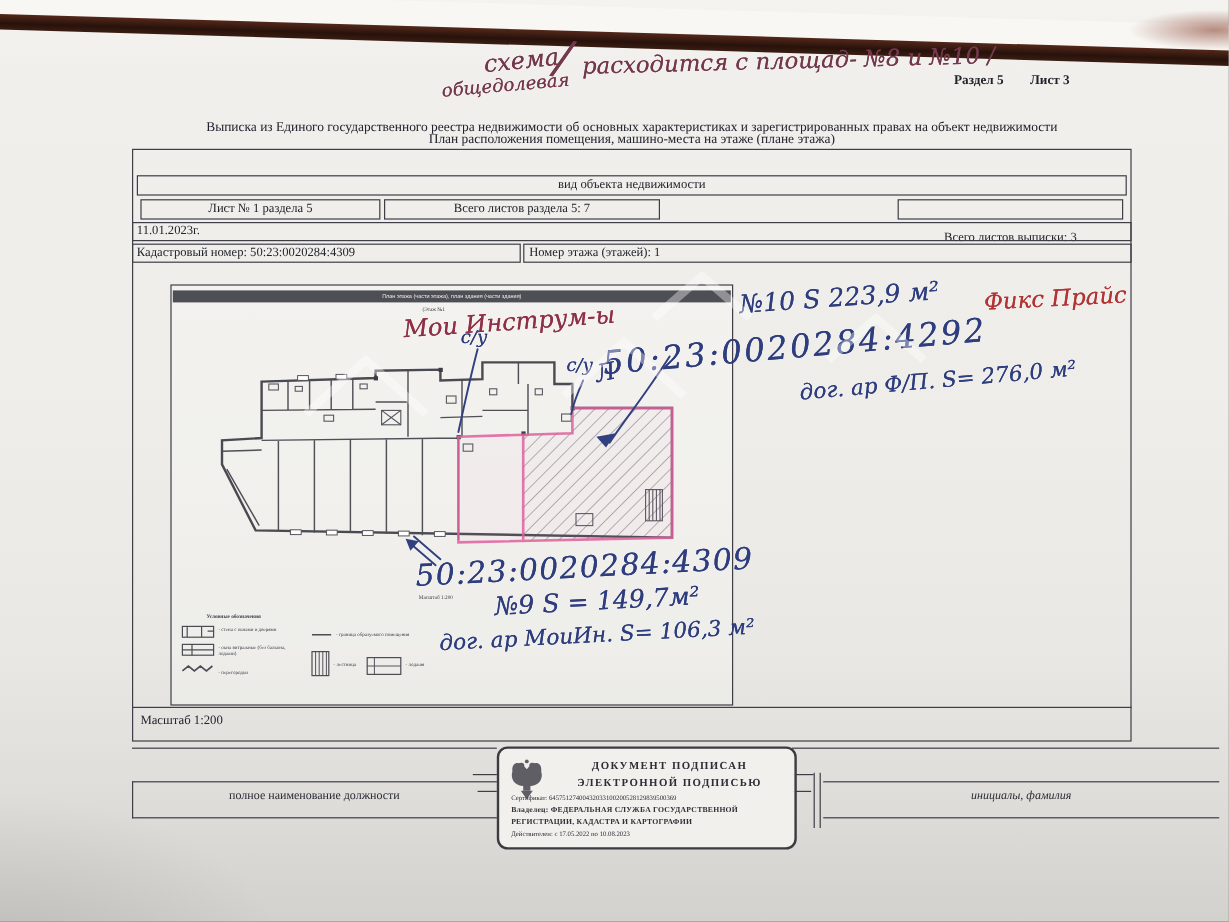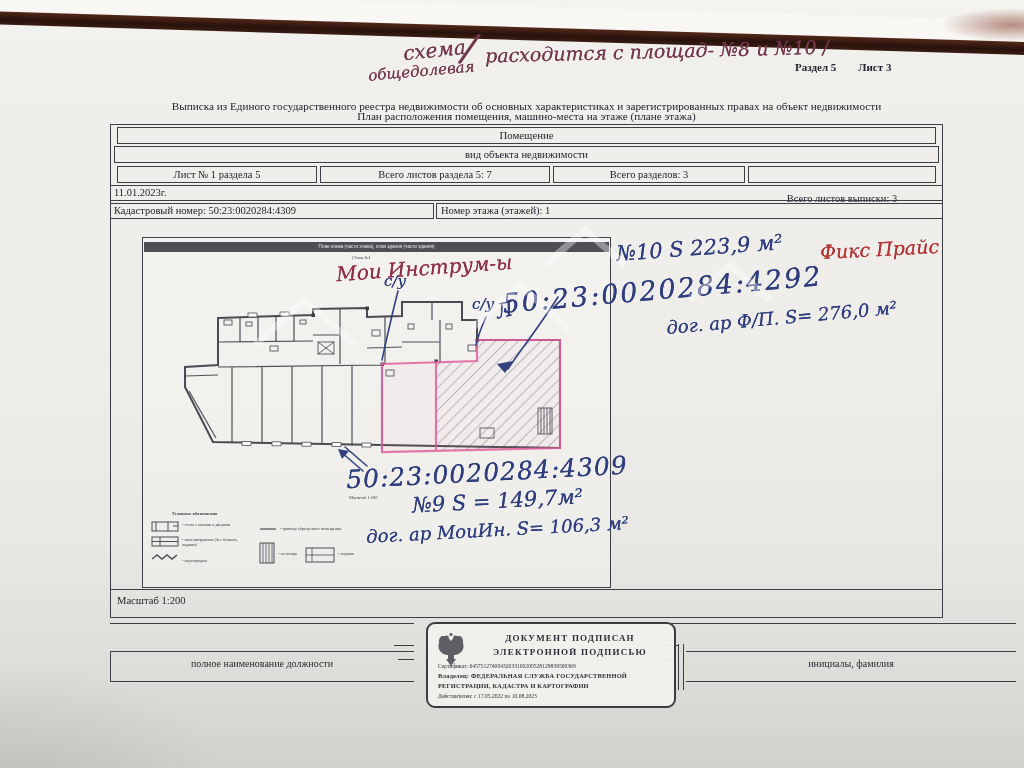--- a/index.html
+++ b/index.html
@@ -40,36 +40,30 @@
   <div class="abs print" style="left:795px;top:61px;width:160px;display:flex;gap:22px;font-size:11px;font-weight:bold;">
     <span>Раздел 5</span>
     <span>Лист 3</span>
   </div>
 
   <div class="abs print center" style="left:110px;top:100px;width:833px;font-size:11.2px;">Выписка из Единого государственного реестра недвижимости об основных характеристиках и зарегистрированных правах на объект недвижимости</div>
   <div class="abs print center" style="left:110px;top:110px;width:833px;font-size:11.2px;">План расположения помещения, машино-места на этаже (плане этажа)</div>
 
   <div class="abs box" style="left:110px;top:124px;width:833px;height:494px;border-width:1.6px;"></div>
 
-  <div class="abs box center" style="left:117px;top:127px;width:819px;height:17px;">
-    <div class="print" style="font-size:10.8px;line-height:15px;">Помещение</div>
-  </div>
 
   <div class="abs box center" style="left:114px;top:146px;width:825px;height:17px;">
     <div class="print" style="font-size:10.6px;line-height:15px;">вид объекта недвижимости</div>
   </div>
 
   <div class="abs box center" style="left:117px;top:166px;width:200px;height:17px;">
     <div class="print" style="font-size:10.5px;line-height:15px;">Лист № 1 раздела 5</div>
   </div>
   <div class="abs box center" style="left:320px;top:166px;width:230px;height:17px;">
     <div class="print" style="font-size:10.5px;line-height:15px;">Всего листов раздела 5: 7</div>
-  </div>
-  <div class="abs box center" style="left:553px;top:166px;width:192px;height:17px;">
-    <div class="print" style="font-size:10.5px;line-height:15px;">Всего разделов: 3</div>
   </div>
   <div class="abs box center" style="left:748px;top:166px;width:188px;height:17px;">
     <div class="print" style="font-size:10.5px;line-height:15px;margin-top:24px;">Всего листов выписки: 3</div>
   </div>
 
   <div class="abs box" style="left:110px;top:185px;width:833px;height:16px;">
     <div class="print" style="font-size:10.5px;line-height:14px;padding-left:3px;">11.01.2023г.</div>
   </div>
 
   <div class="abs box" style="left:110px;top:203px;width:324px;height:16px;">
@@ -201,23 +195,23 @@
   <div class="abs hline" style="left:686px;top:681px;width:330px;"></div>
   <div class="abs vline" style="left:110px;top:651px;height:31px;"></div>
   <div class="abs vline" style="left:678px;top:644px;height:46px;"></div>
   <div class="abs vline" style="left:683px;top:644px;height:46px;"></div>
   <div class="abs hline" style="left:394px;top:645px;width:20px;"></div>
   <div class="abs hline" style="left:660px;top:645px;width:18px;"></div>
   <div class="abs hline" style="left:398px;top:659px;width:16px;"></div>
   <div class="abs hline" style="left:660px;top:659px;width:16px;"></div>
 
   <div class="abs center siglabel" style="left:112px;top:658px;width:300px;">полное наименование должности</div>
-  <div class="abs center siglabel" style="left:686px;top:658px;width:330px;">инициалы, фамилия</div>
-
-  <div class="abs stamp" style="left:414px;top:622px;width:246px;height:82px;margin-left:12px;">
+  <div class="abs center siglabel" style="left:686px;top:658px;width:330px;font-style:italic;">инициалы, фамилия</div>
+
+  <div class="abs stamp" style="left:414px;top:622px;width:246px;height:82px;">
     <svg style="position:absolute;left:8px;top:7px;" width="30" height="40" viewBox="0 0 30 40">
       <g fill="#4a4a52" opacity="0.88">
         <path d="M15,10 C9,2 2,4 3,12 C1,18 5,24 12,24 L12,28 L18,28 L18,24 C25,24 29,18 27,12 C28,4 21,2 15,10 Z"></path>
         <circle cx="10.5" cy="7" r="2.4"></circle>
         <circle cx="19.5" cy="7" r="2.4"></circle>
         <circle cx="15" cy="3.5" r="1.6"></circle>
         <ellipse cx="15" cy="17" rx="4.2" ry="7"></ellipse>
         <path d="M10,28 L20,28 L15,35 Z"></path>
       </g>
     </svg>

